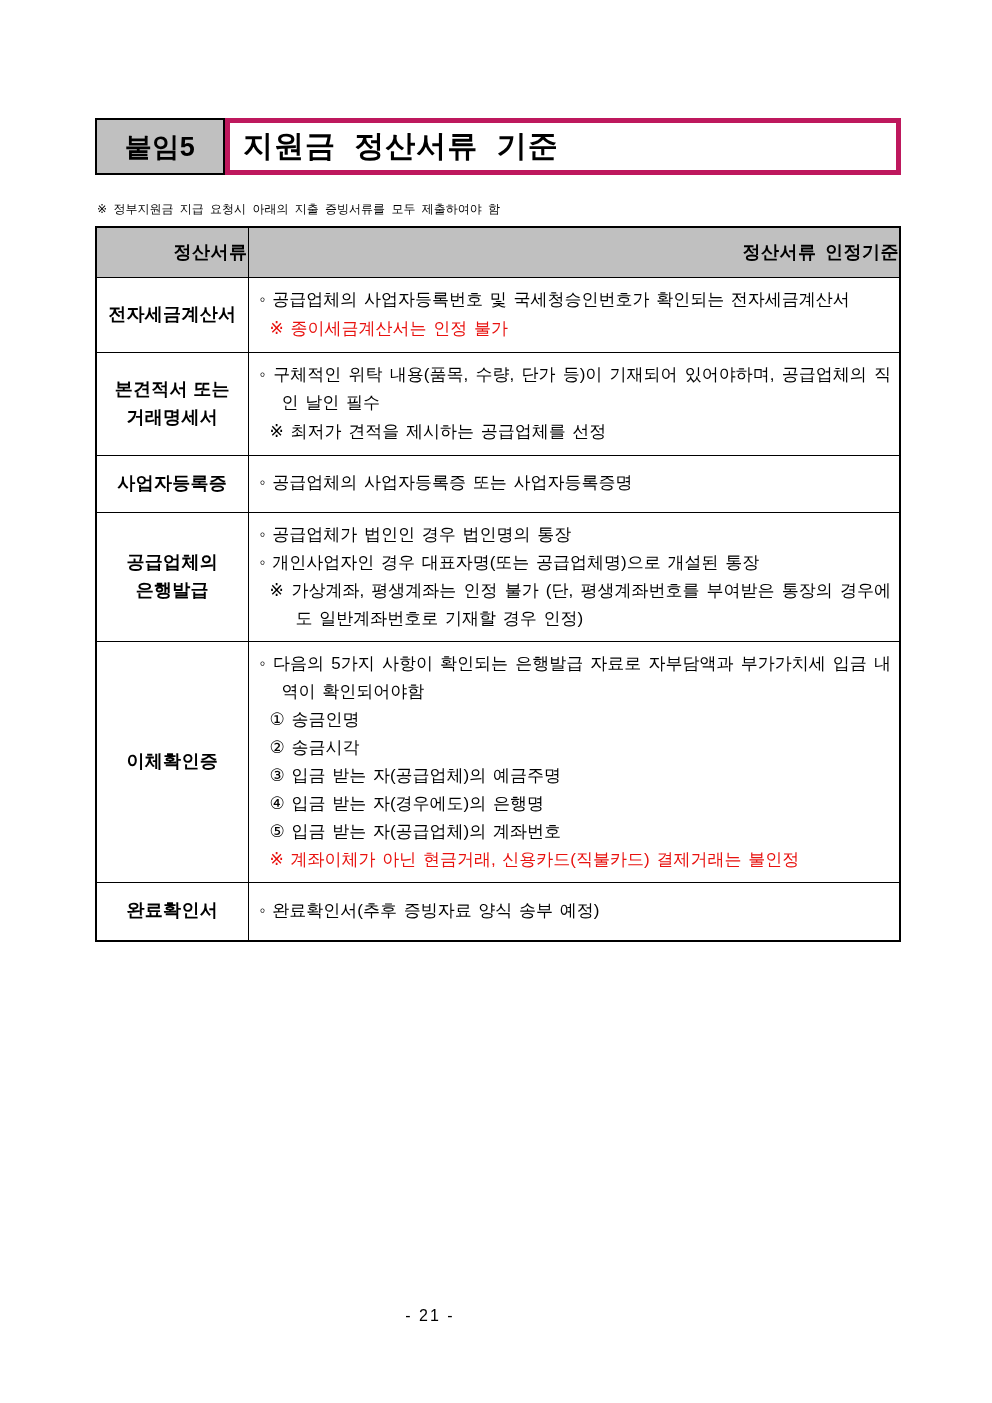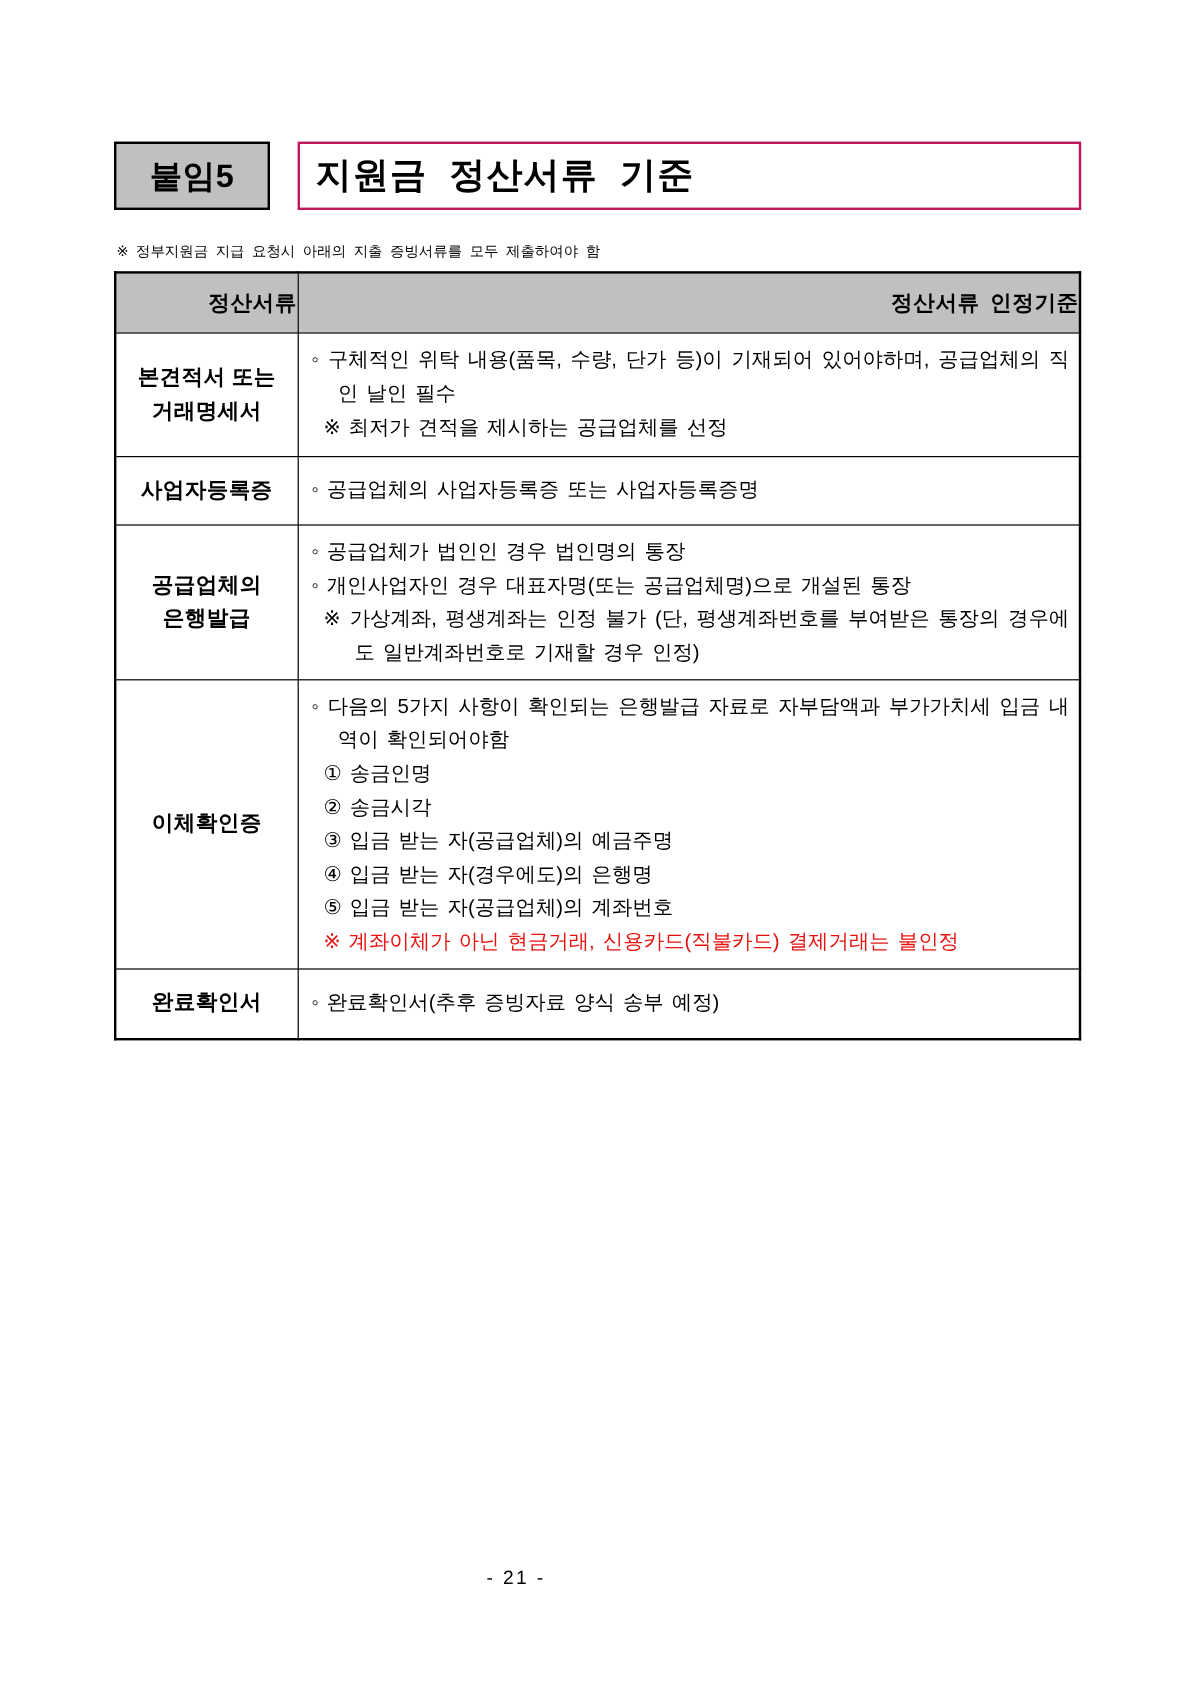--- a/index.html
+++ b/index.html
@@ -11,36 +11,36 @@
     position: relative;
   }
   .content {
     position: absolute;
     left: 95px; top: 118px;
     width: 806px;
   }
   
   .header-row {
     display: flex;
-    gap: 23px;
+    gap: 0;
     height: 57px;
   }
   .badge {
     width: 130px;
     background: #c0c0c0;
     border: 2px solid #000;
     display: flex; align-items: center; justify-content: center;
     font-weight: bold;
     font-size: 27px;
     letter-spacing: 0.5px;
   }
   .title-box {
     flex: 1;
     background: #ffffff;
-    border: 2px solid #be185d;
+    border: 5px solid #be185d;
     display: flex; align-items: center;
     padding-left: 13px;
     font-weight: bold;
     font-size: 30px;
     letter-spacing: 1px;
     word-spacing: 9px;
   }
   
   .notice {
     margin: 26px 0 8px 2px;
@@ -124,20 +124,29 @@
         <col>
       </colgroup>
     <thead>
       <tr class="h50">
         <th>정산서류</th>
         <th>정산서류 인정기준</th>
       </tr>
     </thead>
     <tbody>
 
+      <tr class="h75">
+        <td class="doc">
+          <div>전자세금계산서</div>
+        </td>
+        <td class="crit">
+          <div class="line bullet">◦  공급업체의 사업자등록번호 및 국세청승인번호가 확인되는 전자세금계산서</div>
+          <div class="line note red">※ 종이세금계산서는 인정 불가</div>
+        </td>
+      </tr>
 
       <tr class="h103">
         <td class="doc">
           <div>본견적서 또는</div>
           <div>거래명세서</div>
         </td>
         <td class="crit">
           <div class="line bullet">◦ 구체적인 위탁 내용(품목, 수량, 단가 등)이 기재되어 있어야하며, 공급업체의 직인 날인 필수</div>
           <div class="line note">※ 최저가 견적을 제시하는 공급업체를 선정</div>
         </td>

